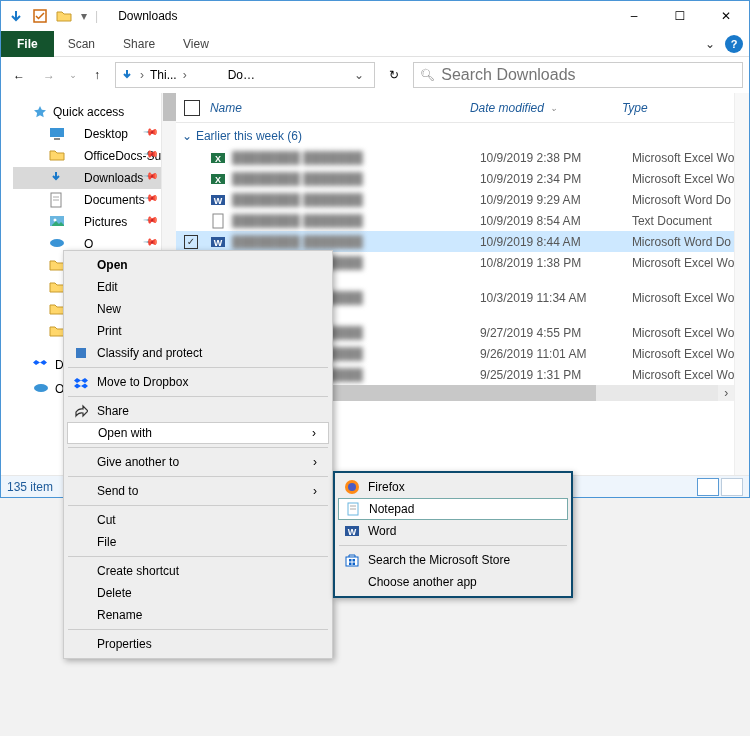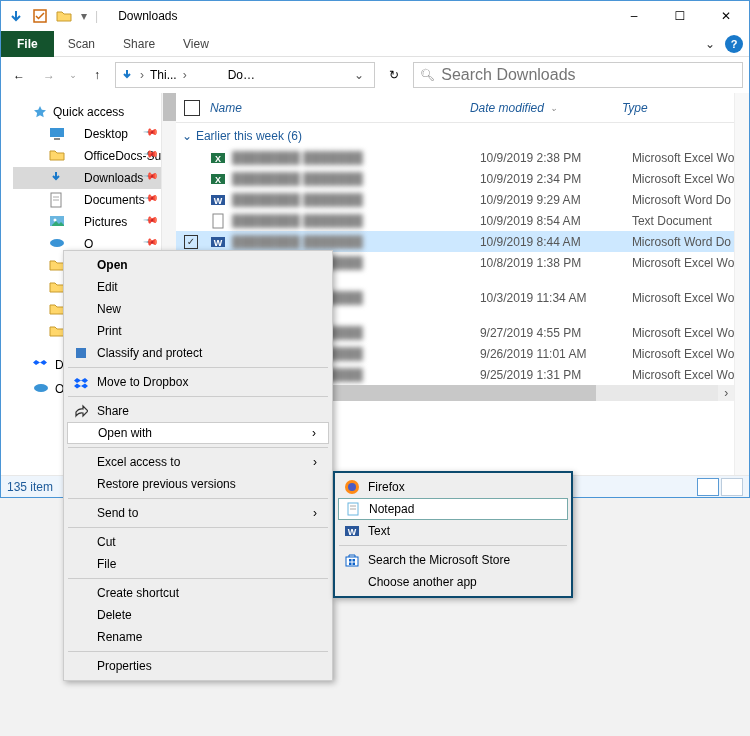--- a/index.html
+++ b/index.html
@@ -483,24 +483,23 @@
         </svg>
       </span>
       <span>Share</span>
     </div>
   <div class="mi highlight">
       <span>Open with</span>
       <span class="sub">›</span>
     </div>
   <div class="sep"></div>
   <div class="mi">
-      <span>Excel access to</span>
+      <span>Give another to</span>
       <span class="sub">›</span>
     </div>
-  <div class="mi">Restore previous versions</div>
   <div class="sep"></div>
   <div class="mi">
       <span>Send to</span>
       <span class="sub">›</span>
     </div>
   <div class="sep"></div>
   <div class="mi">Cut</div>
   <div class="mi">File</div>
   <div class="sep"></div>
   <div class="mi">Create shortcut</div>
@@ -530,21 +529,21 @@
       </span>
       <span>Notepad</span>
     </div>
   <div class="mi">
       <span class="micon">
         <svg width="16" height="16">
           <rect x="1" y="3" width="14" height="10" fill="#2b579a"></rect>
           <text x="8" y="12" font-size="9" fill="#fff" text-anchor="middle" font-weight="bold">W</text>
         </svg>
       </span>
-      <span>Text</span>
+      <span>Word</span>
     </div>
   <div class="sep"></div>
   <div class="mi">
       <span class="micon">
         <svg width="16" height="16">
           <rect x="2" y="5" width="12" height="9" fill="#fff" stroke="#0d62c9"></rect>
           <rect x="5" y="7" width="2.5" height="2.5" fill="#0d62c9"></rect>
           <rect x="8.5" y="7" width="2.5" height="2.5" fill="#0d62c9"></rect>
           <rect x="5" y="10.5" width="2.5" height="2.5" fill="#0d62c9"></rect>
           <rect x="8.5" y="10.5" width="2.5" height="2.5" fill="#0d62c9"></rect>

